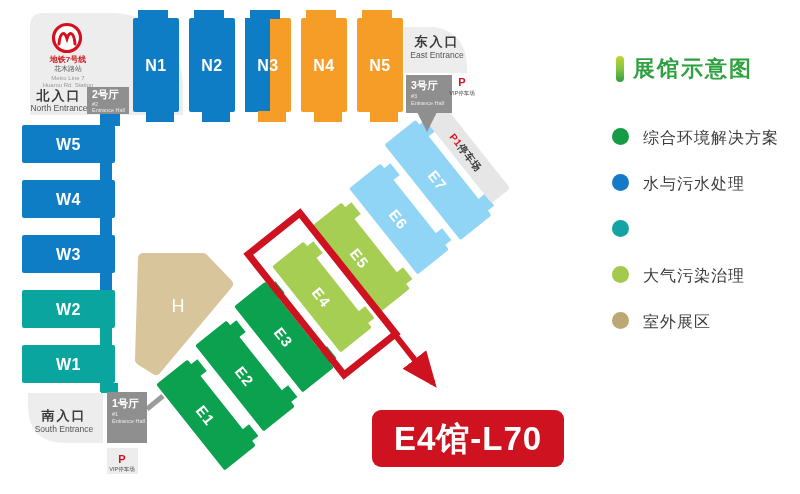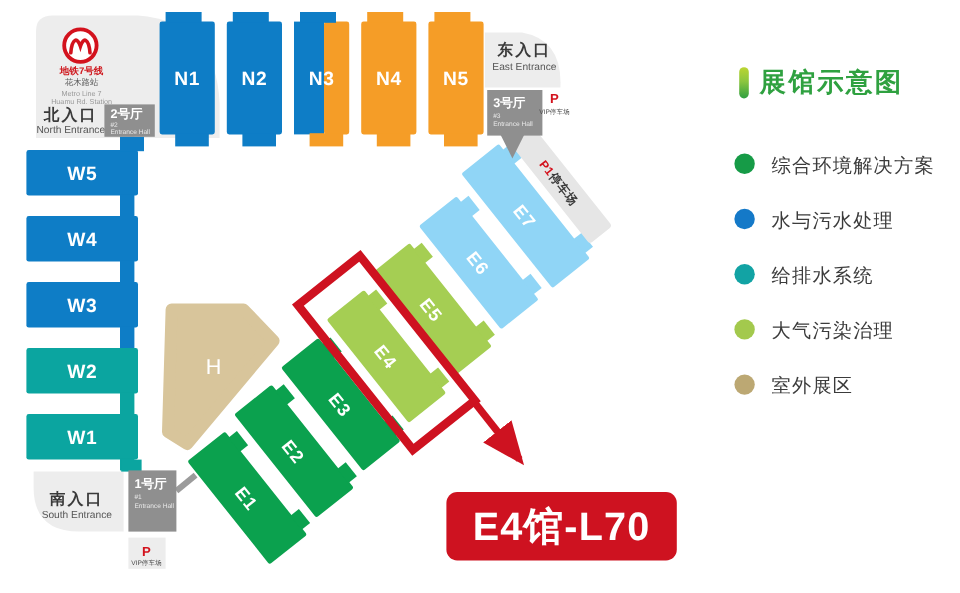--- a/index.html
+++ b/index.html
@@ -248,21 +248,20 @@
         <li class="legend-item">
           <span class="legend-dot" style="background: rgb(22, 155, 71);"></span>
           <span class="legend-label">综合环境解决方案</span>
         </li>
         <li class="legend-item">
           <span class="legend-dot" style="background: rgb(20, 121, 200);"></span>
           <span class="legend-label">水与污水处理</span>
         </li>
         <li class="legend-item">
           <span class="legend-dot" style="background: rgb(18, 163, 164);"></span>
-          <span class="legend-label">给排水系统</span>
         </li>
         <li class="legend-item">
           <span class="legend-dot" style="background: rgb(163, 201, 77);"></span>
           <span class="legend-label">大气污染治理</span>
         </li>
         <li class="legend-item">
           <span class="legend-dot" style="background: rgb(188, 168, 115);"></span>
           <span class="legend-label">室外展区</span>
         </li>
       </ul>

